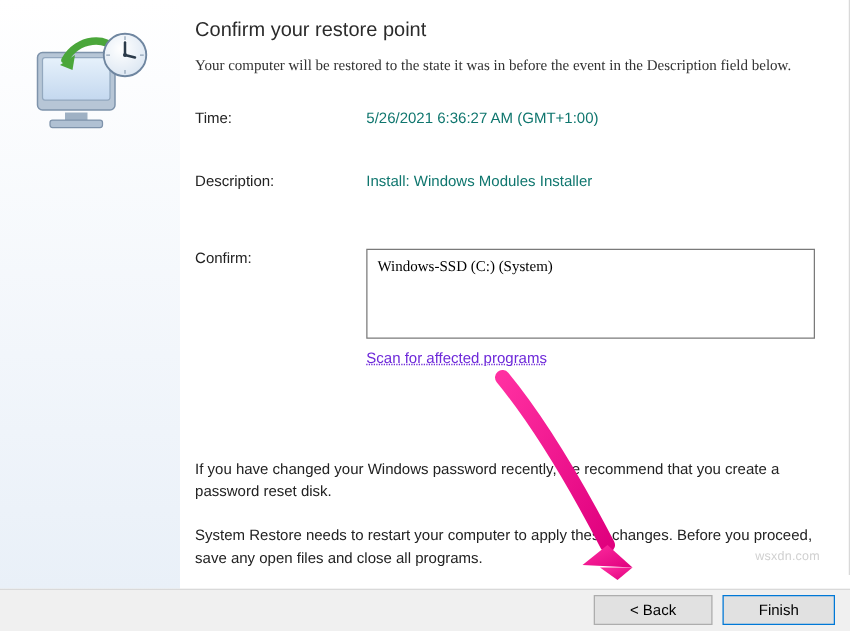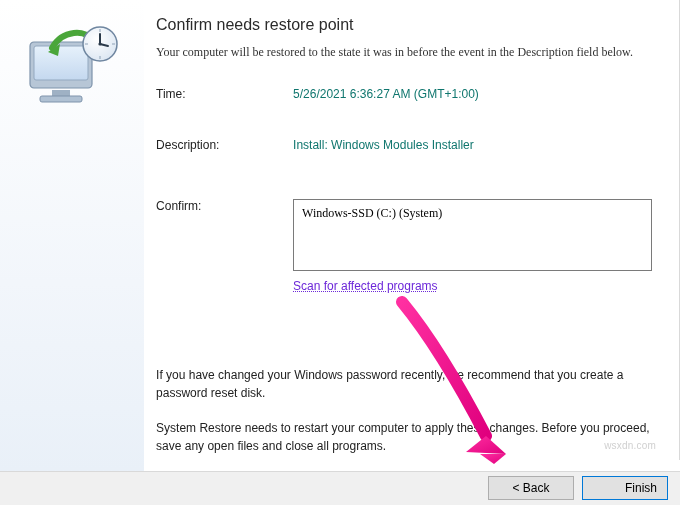--- a/index.html
+++ b/index.html
@@ -98,21 +98,21 @@
   }
   button.win-btn {
     min-width: 86px;
     height: 24px;
     font-family: inherit;
     font-size: 12px;
     background: #e1e1e1;
     border: 1px solid #adadad;
     color: #000;
     cursor: pointer;
-    padding: 0 10px;
+    padding: 0 28px;
   }
   button.win-btn.default { border-color: #0078d7; text-align: right; }
   .right-hairline {
     position: absolute;
     top: 0; right: 0; width: 1px; height: 460px;
     background: #d9d9d9;
   }
   .watermark {
     position: absolute;
     right: 24px;
@@ -172,21 +172,21 @@
               <line x1="18" y1="30" x2="18" y2="33"></line>
               <line x1="3" y1="18" x2="6" y2="18"></line>
               <line x1="30" y1="18" x2="33" y2="18"></line>
             </g>
           </g>
         </svg>
       </div>
     </div>
 
     <div class="main">
-      <h1 class="title">Confirm needs restore point</h1>
+      <h1 class="title">Confirm your restore point</h1>
       <p class="subtitle">Your computer will be restored to the state it was in before the event in the Description field below.</p>
 
       <div class="info-grid">
         <div class="info-label">Time:</div>
         <div class="info-value">5/26/2021 6:36:27 AM (GMT+1:00)</div>
 
         <div class="info-label">Description:</div>
         <div class="info-value">Install: Windows Modules Installer</div>
 
         <div class="info-label" style="margin-top:10px;">Confirm:</div>

